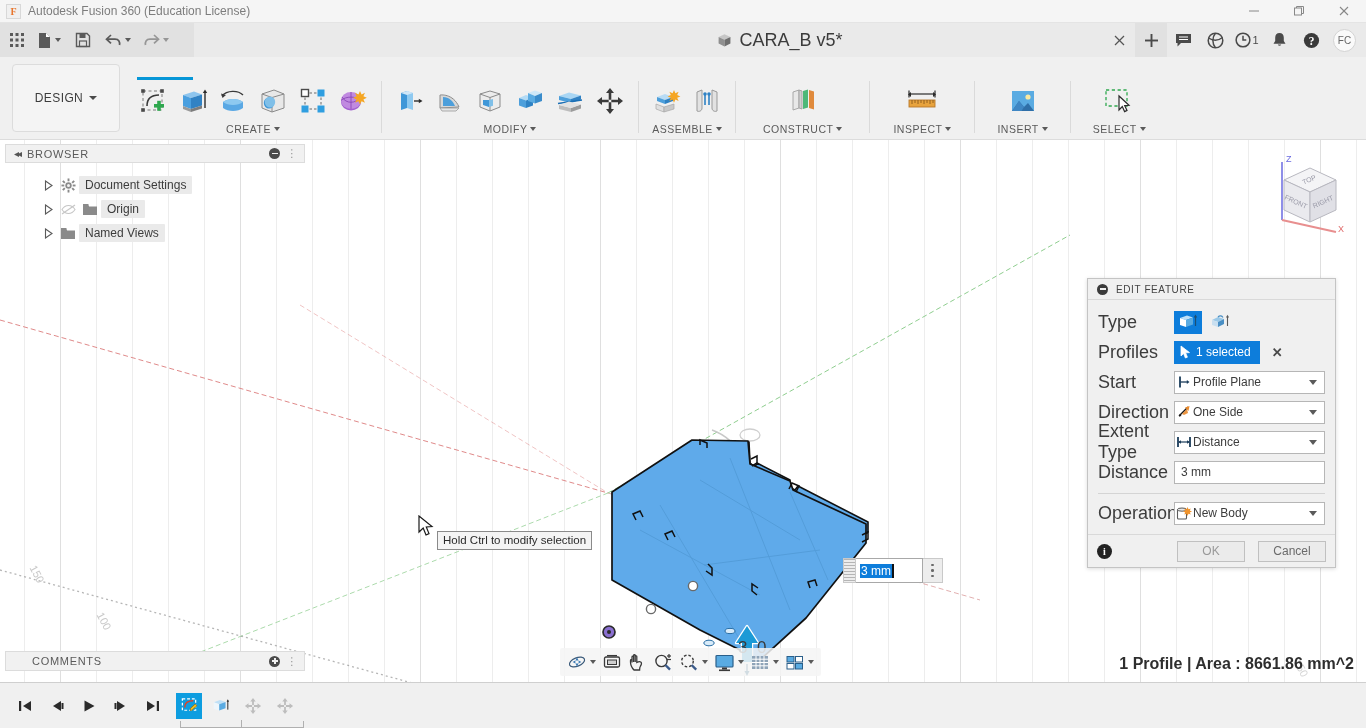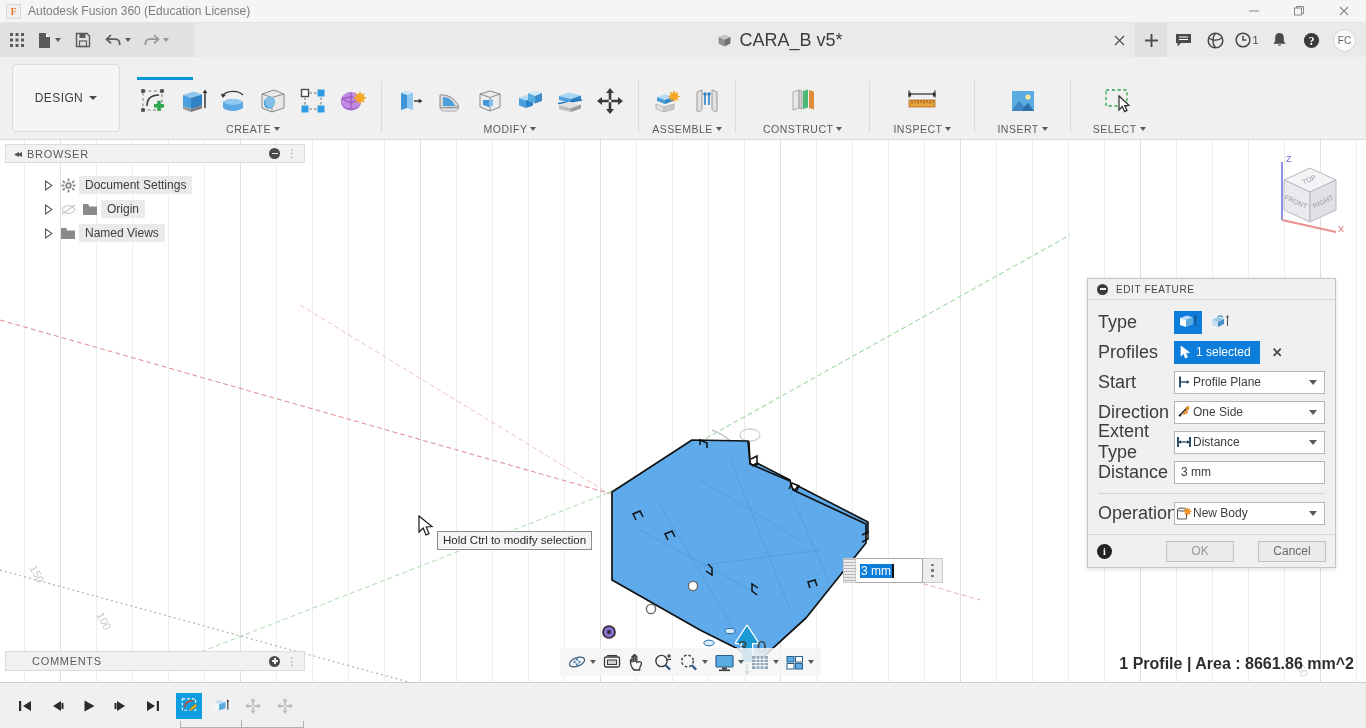--- a/index.html
+++ b/index.html
@@ -272,21 +272,21 @@
   .dlg-sep { height: 1px; background: #d4d4d4; margin: 6px 0 4px 0; }
   .dlg-foot {
     height: 33px; border-top: 1px solid #d9d9d9; display: flex; align-items: center;
     padding: 0 9px;
   }
   .info-badge {
     width: 15px; height: 15px; border-radius: 50%; background: #222; color: #fff;
     font-size: 10px; font-weight: bold; display: flex; align-items: center; justify-content: center;
     font-family: "Liberation Serif", serif;
   }
-  .dlg-btns { margin-left: auto; display: flex; gap: 24px; }
+  .dlg-btns { margin-left: auto; display: flex; gap: 13px; }
   .dbtn {
     width: 68px; height: 21px; font-size: 12px;
     display: flex; align-items: center; justify-content: center;
     border: 1px solid #c0c0c0; background: #ebebeb; color: #999;
   }
   .dbtn.cancel { color: #6a6a6a; }
 
   
   .navbar {
     position: absolute; left: 560px; top: 648px; height: 28px;

